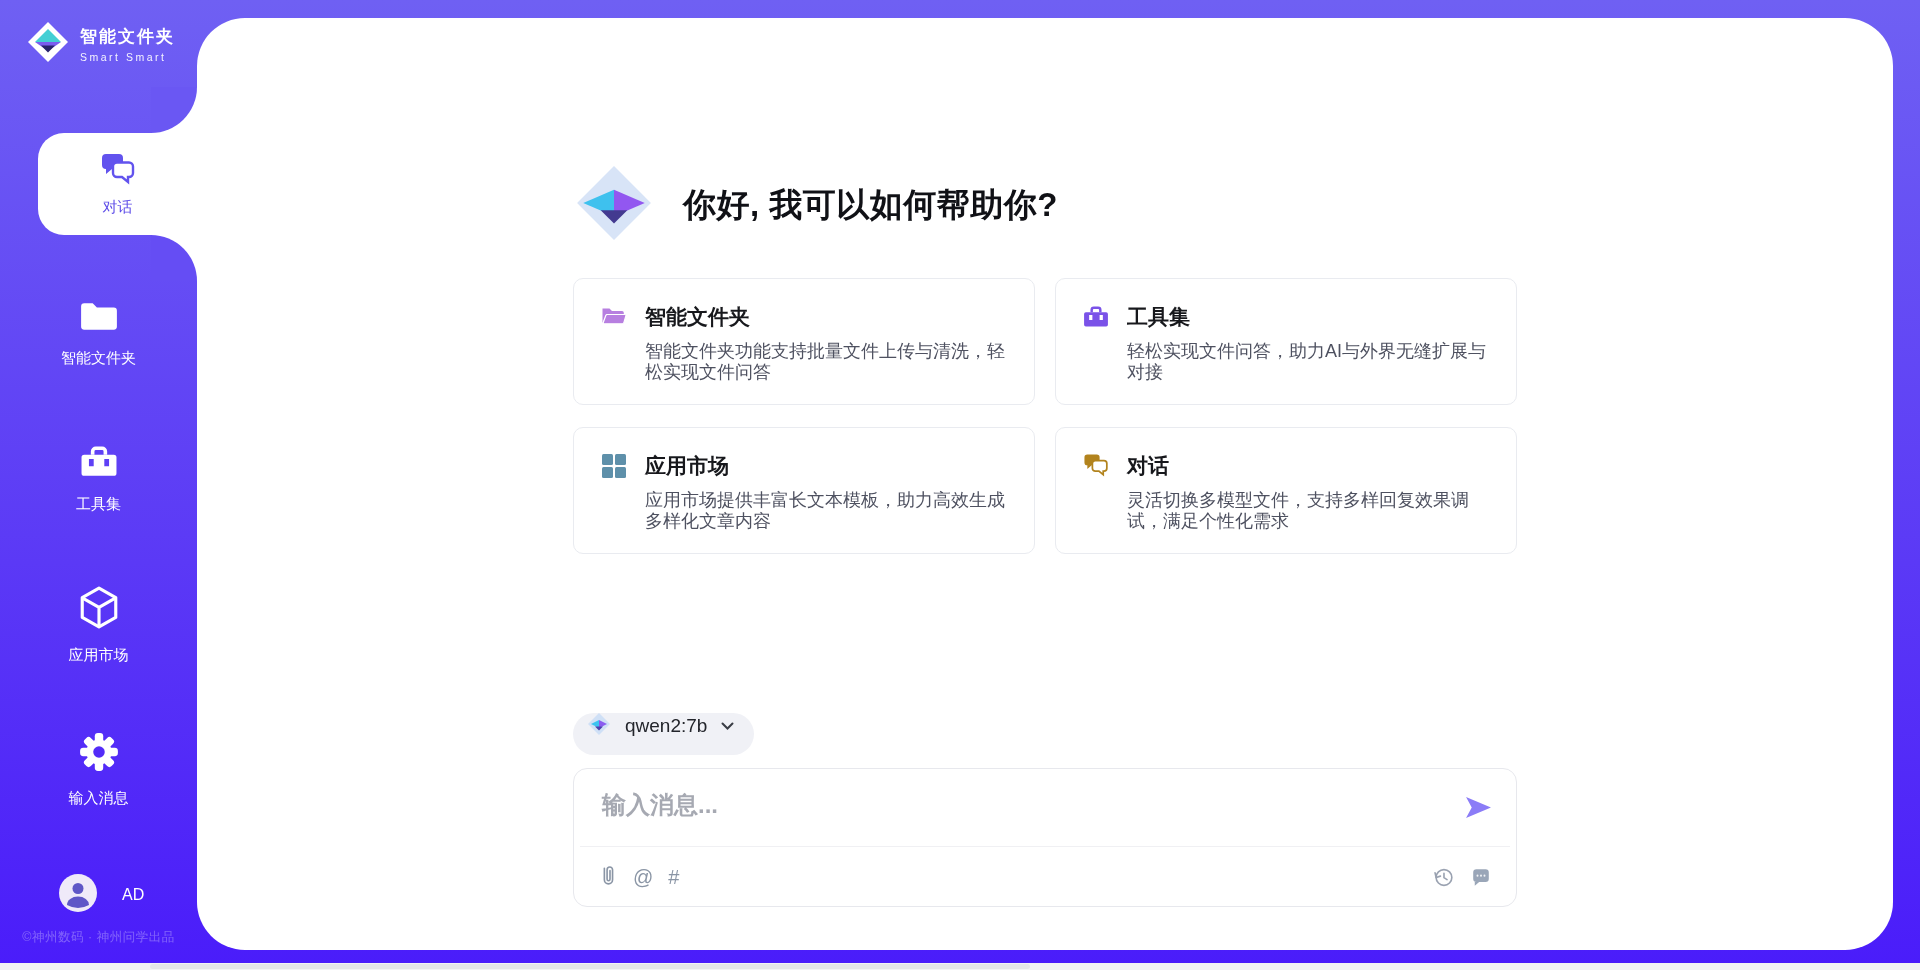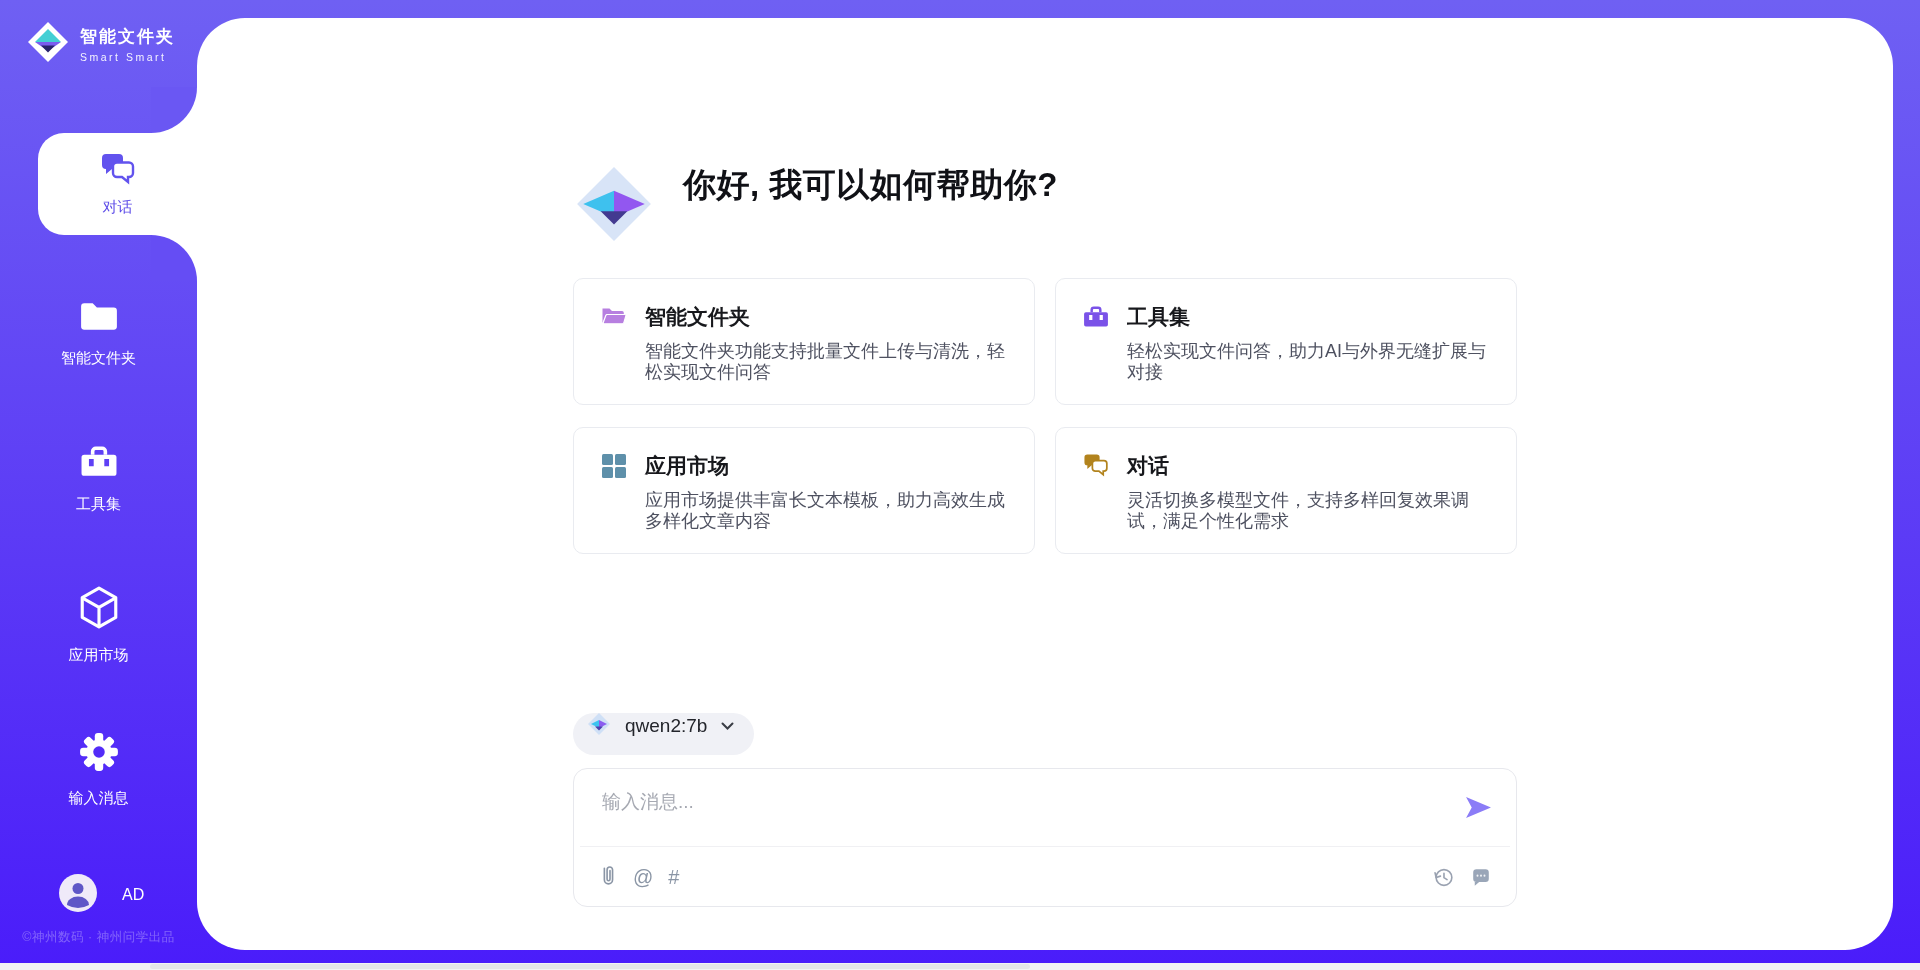--- a/index.html
+++ b/index.html
@@ -39,42 +39,42 @@
   .user-row { position:absolute; left:59px; top:874px; display:flex; align-items:center; gap:25px; cursor:pointer; }
   .user-name { color:#fff; font-size:16px; }
   .side-footer { position:absolute; left:0; top:929px; width:197px; text-align:center;
     color:rgba(255,255,255,.30); font-size:12.5px; letter-spacing:.5px; }
 
   
   .main-panel {
     position:absolute; left:197px; top:18px; right:27px; bottom:20px;
     background:#fff; border-radius:48px;
   }
-  .greeting { position:absolute; left:376px; top:145px; display:flex; align-items:flex-start; gap:28px; height:84px; }
+  .greeting { position:absolute; left:376px; top:145px; display:flex; align-items:center; gap:28px; height:84px; }
   .greeting h1 { font-size:33px; font-weight:700; color:#101116; letter-spacing:.5px; }
 
   .cards { position:absolute; left:376px; top:260px; width:944px;
     display:grid; grid-template-columns:462px 462px; grid-auto-rows:127px; column-gap:20px; row-gap:22px; }
   .card { background:#fff; border:1px solid #e9ebf0; border-radius:10px;
     padding:24px 26px 0 27px; display:flex; gap:18px; cursor:pointer; }
   .card-icon { flex:0 0 26px; height:26px; margin-top:1px; }
   .card-title { font-size:21px; font-weight:700; color:#17181c; margin-bottom:10px; }
   .card-desc  { font-size:18px; color:#4e5160; line-height:21px; }
 
   .model-pill { position:absolute; left:376px; top:695px; height:42px;
     display:inline-flex; align-items:center; gap:14px; padding:0 20px 16px 14px;
     background:#f0f1f6; border-radius:22px; cursor:pointer; }
   .model-name { font-size:19px; color:#23252b; }
 
   .composer { position:absolute; left:376px; top:750px; width:944px; height:139px;
     border:1.5px solid #e7e8ed; border-radius:14px; background:#fff; }
   .composer textarea {
     display:block; width:100%; height:76px; border:none; outline:none; resize:none;
     font-family:"Liberation Sans","DejaVu Sans",sans-serif;
-    font-size:19px; color:#33353c; padding:20px 70px 0 28px; background:transparent;
+    font-size:24px; color:#33353c; padding:20px 70px 0 28px; background:transparent;font-weight:bold;
   }
   .composer textarea::placeholder { color:#a6a9b2; }
   .send-btn { position:absolute; right:24px; top:26px; width:28px; height:26px; cursor:pointer; border:none; background:none; }
   .composer-toolbar { position:absolute; left:6px; right:6px; bottom:0; height:60px;
     border-top:1px solid #f0f0f3; display:flex; align-items:center; justify-content:space-between; padding:0 18px; }
   .tool-group { display:flex; align-items:center; gap:15px; }
   .glyph-icon { font-size:20px; color:#8a95a5; line-height:1; cursor:pointer; }
   .svg-btn { cursor:pointer; display:inline-flex; }
 
   .scroll-strip { position:absolute; left:0; bottom:0; width:1920px; height:7px; background:#f2f3f4; }

